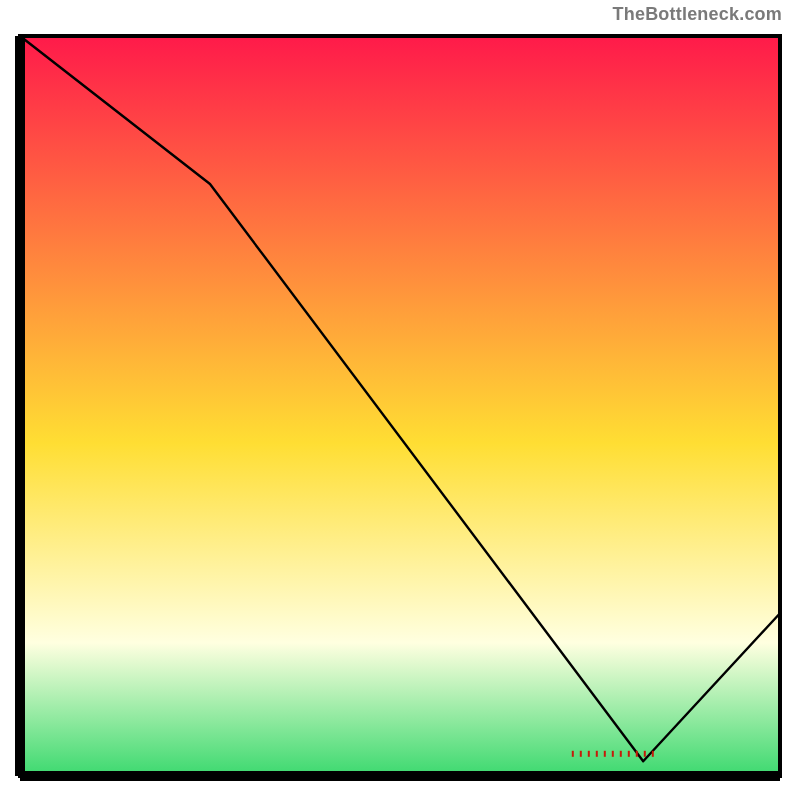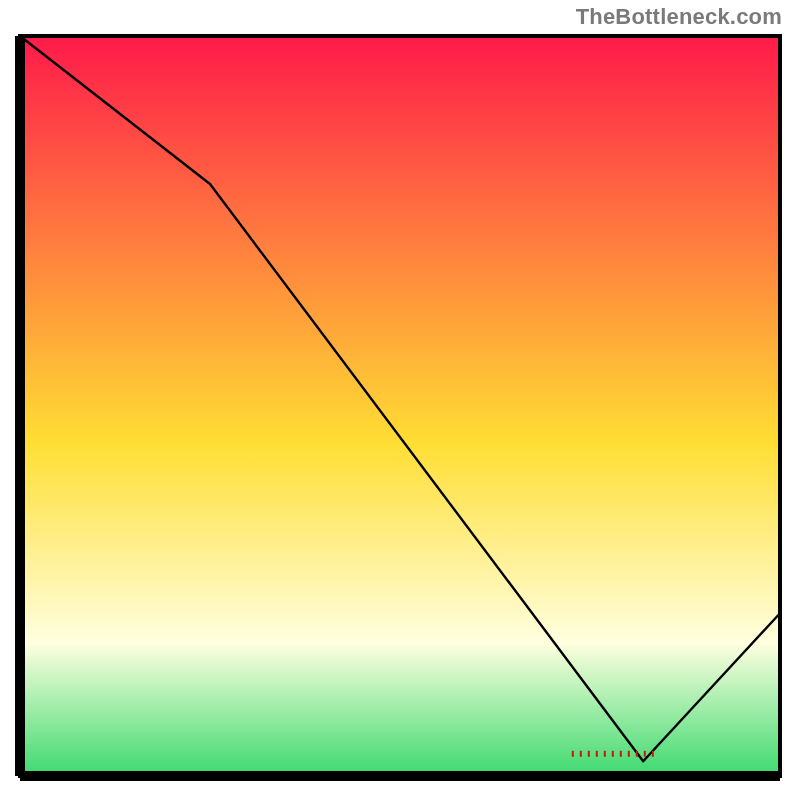--- a/index.html
+++ b/index.html
@@ -13,21 +13,21 @@
   }
   .stage {
     position: relative;
     width: 800px;
     height: 800px;
   }
   .watermark {
     position: absolute;
     top: 4px;
     right: 18px;
-    font-size: 22px;
+    font-size: 18px;
     font-weight: 600;
     color: #7a7a7a;
     letter-spacing: 0.2px;
   }
   .plot {
     position: absolute;
     left: 12px;
     top: 32px;
     width: 776px;
     height: 756px;

